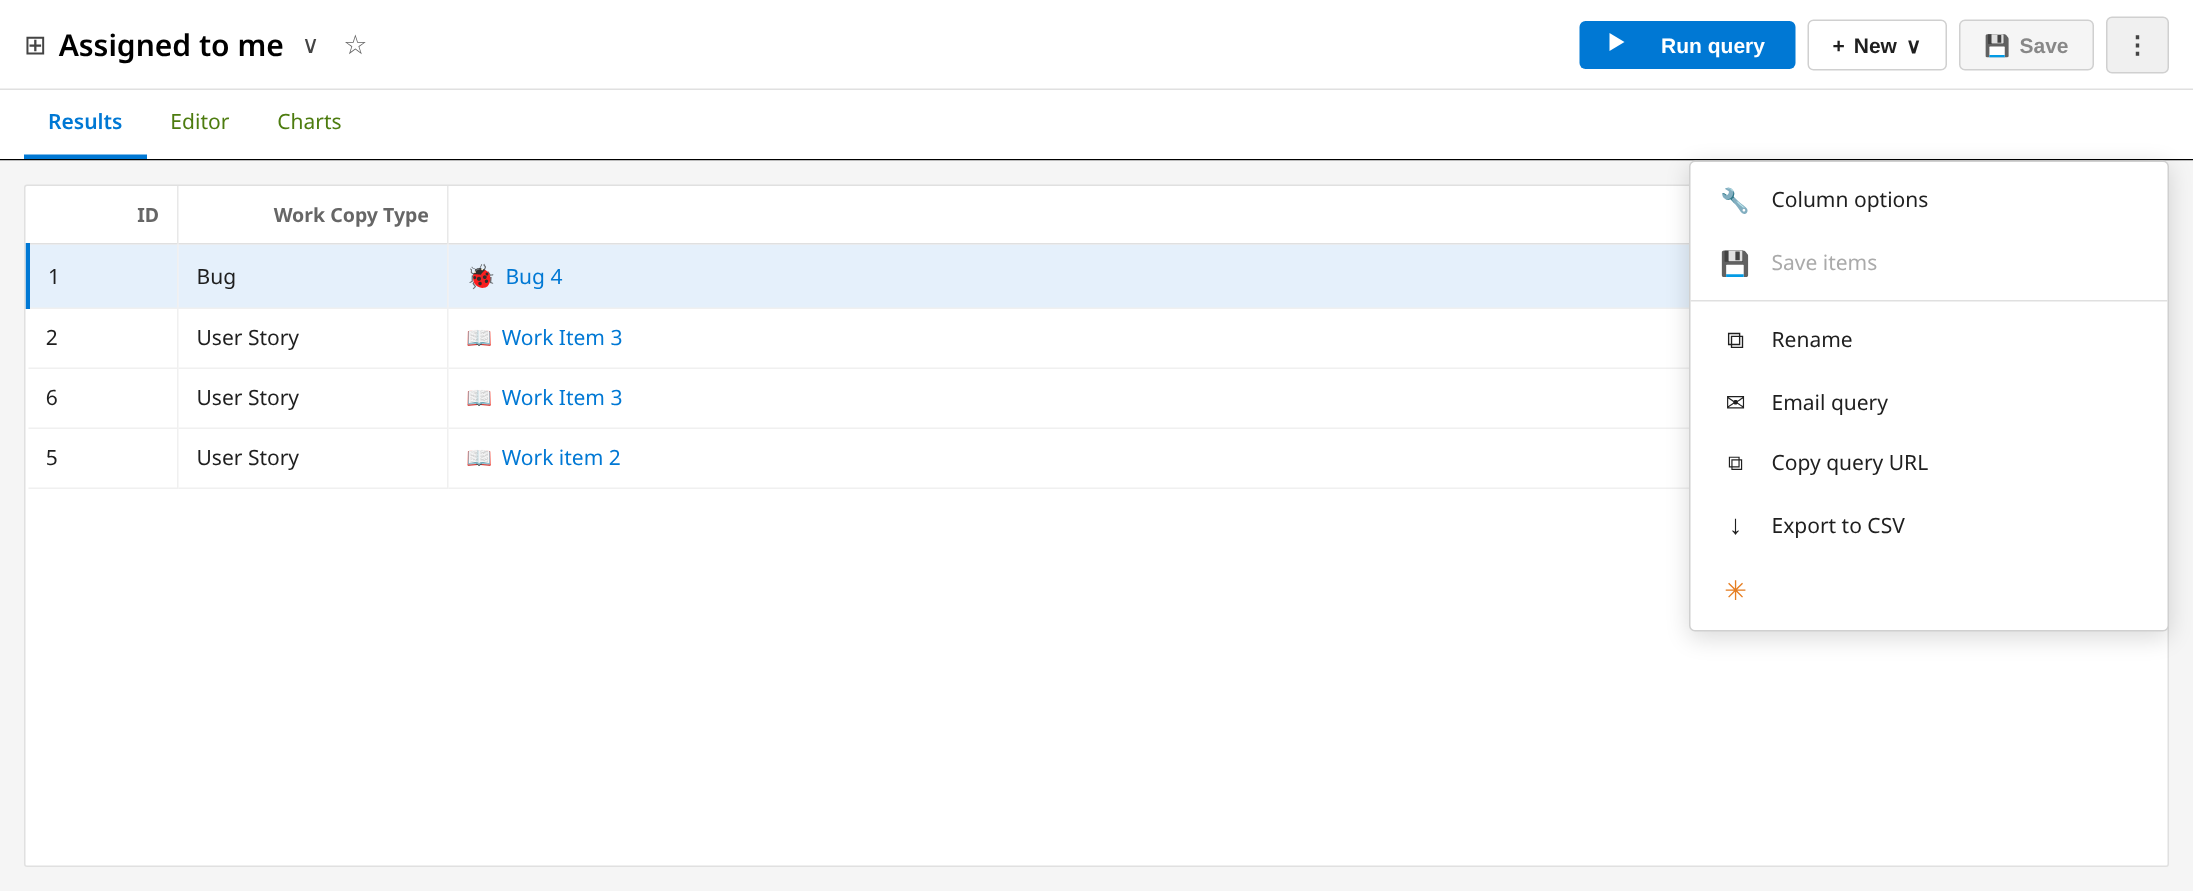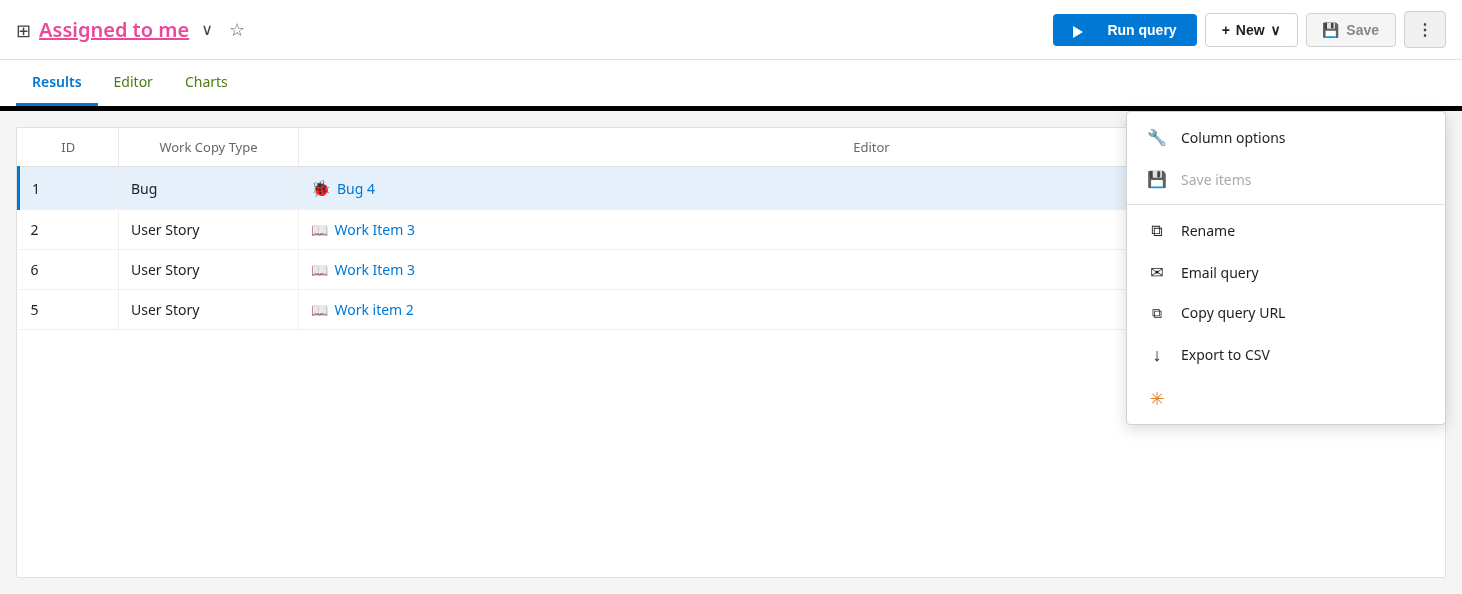--- a/index.html
+++ b/index.html
@@ -35,22 +35,21 @@
       gap: 8px;
       flex: 1;
     }
     .grid-icon {
       color: #444;
       font-size: 18px;
     }
     .page-title {
       font-size: 20px;
       font-weight: 600;
-      color: #ec4899;
-      text-decoration: underline;
+      color: #000000;
     }
     .chevron-btn {
       background: none;
       border: none;
       cursor: pointer;
       font-size: 16px;
       color: #444;
       padding: 4px;
     }
     .star-btn {
@@ -69,21 +68,21 @@
     .run-query-btn {
       background: #0078d4;
       color: #fff;
       border: none;
       border-radius: 4px;
       padding: 8px 20px;
       font-size: 14px;
       font-weight: 600;
       cursor: pointer;
       display: flex;
-      align-items: flex-end;
+      align-items: flex-start;
       gap: 24px;
       min-width: 140px;
     }
     .run-query-btn .play-icon {
       width: 0;
       height: 0;
       border-top: 6px solid transparent;
       border-bottom: 6px solid transparent;
       border-left: 10px solid #fff;
       display: inline-block;
@@ -123,21 +122,21 @@
       font-size: 16px;
       font-weight: 700;
       cursor: pointer;
     }
     
     .tabs-bar {
       display: flex;
       align-items: center;
       padding: 0 16px;
       background: #fff;
-      border-bottom: 5px solid #000000;
+      border-bottom: 1px solid #000000;
       gap: 0;
     }
     .tab {
       padding: 12px 16px;
       font-size: 14px;
       cursor: pointer;
       color: #4d7c0f;
       border-bottom: 3px solid transparent;
       white-space: nowrap;
     }
@@ -164,23 +163,23 @@
     }
     table {
       width: 100%;
       border-collapse: collapse;
     }
     thead tr {
       background: #fff;
       border-bottom: 1px solid #e0e0e0;
     }
     thead th {
-      text-align: center;
+      text-align: right;
       padding: 10px 12px;
-      font-weight: 400;
+      font-weight: 700;
       color: #666;
       font-size: 13px;
       border-right: 1px solid #e8e8e8;
     }
     thead th:first-child {
       width: 100px;
     }
     thead th:nth-child(2) {
       width: 180px;
     }

